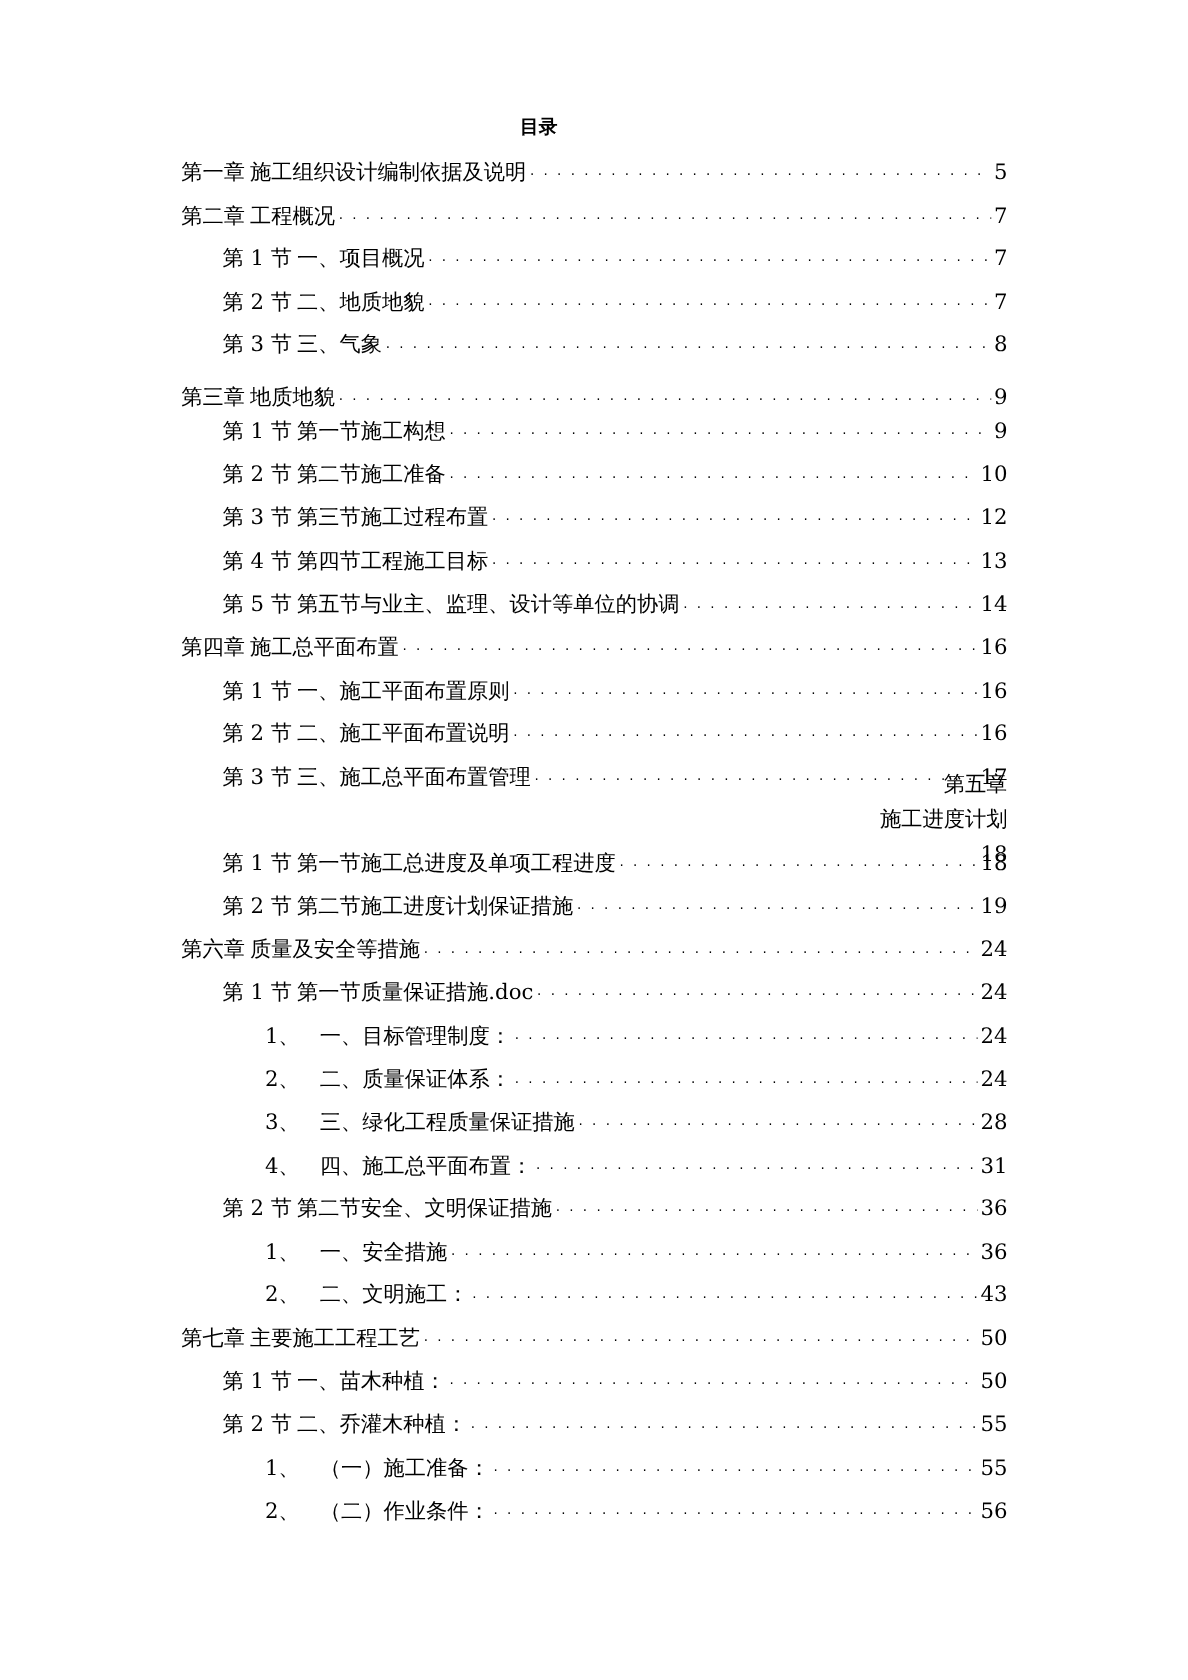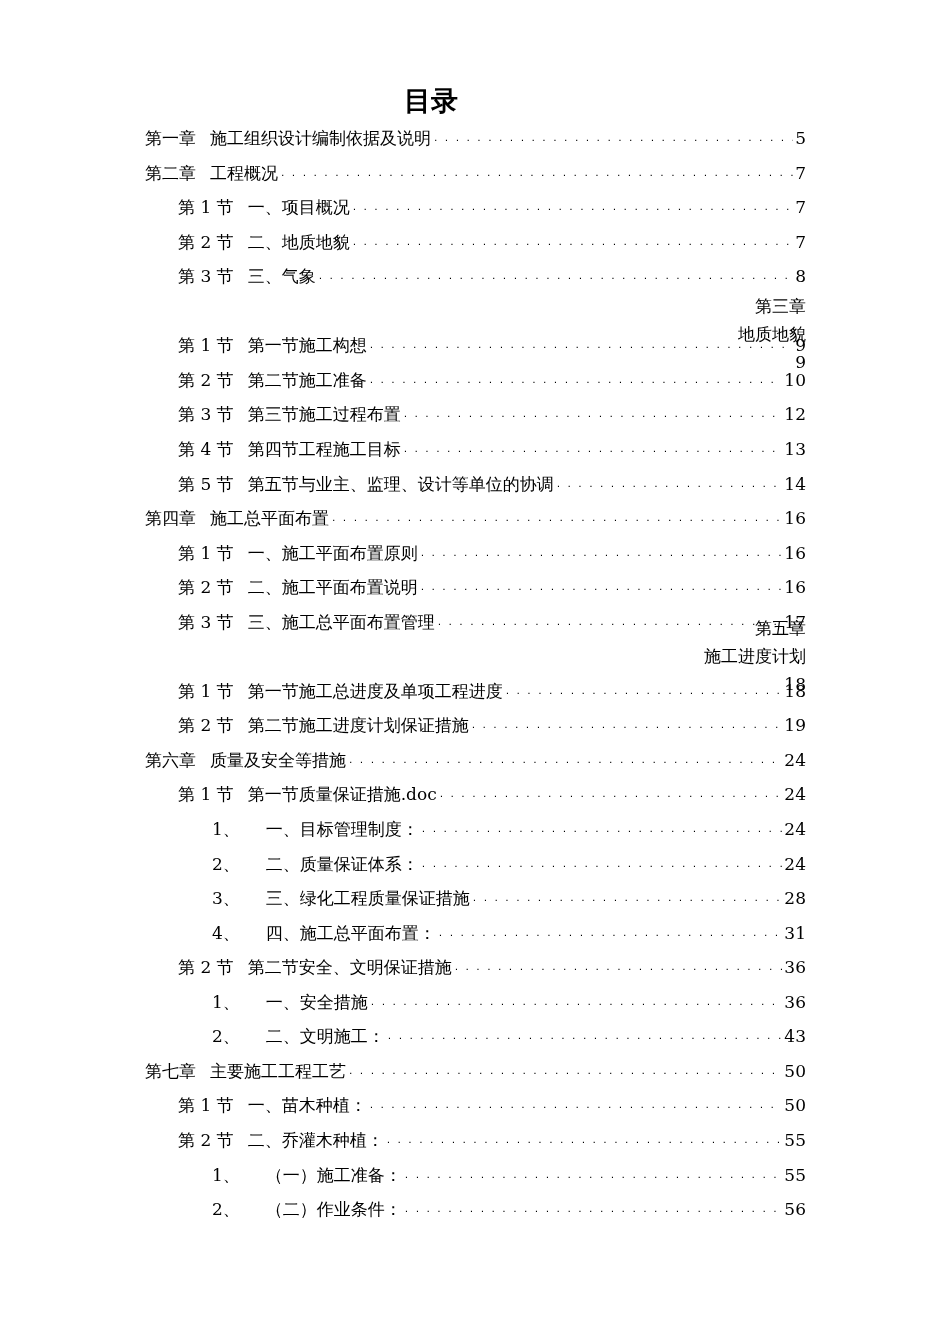--- a/index.html
+++ b/index.html
@@ -1,29 +1,29 @@
 <!DOCTYPE html>
 <html><head>
 <meta charset="utf-8">
 <style>
   html, body { margin: 0; padding: 0; background: #ffffff; }
   body { width: 950px; height: 1344px; position: relative; overflow: hidden;
          font-family: "DejaVu Serif", "Liberation Serif", serif; color: #000; }
   .title { position: absolute; top: 86px; left: 0; width: 862px; text-align: center;
            font-family: "DejaVu Sans", "Liberation Sans", sans-serif;
-           font-weight: bold; font-size: 27px; line-height: 30px; }
+           font-weight: bold; font-size: 15px; line-height: 30px; }
   .toc { position: absolute; top: 124px; left: 0; width: 950px; }
   .row { position: absolute; height: 28px; display: flex; align-items: flex-end;
          font-size: 17px; line-height: 28px; white-space: nowrap; right: 144px; }
   .row.l1 { left: 145px; }
   .row.l2 { left: 178px; }
   .row.l3 { left: 212px; }
   .num { display: inline-block; }
   .num.l3n { margin-right: 12px; }
-  .lbl { display: inline-block; margin-left: 14px; }
+  .lbl { display: inline-block; margin-left: 4px; }
   .dots { flex: 1; overflow: hidden; margin: 0 2px; height: 28px; position: relative; }
   .dots::after { content: ". . . . . . . . . . . . . . . . . . . . . . . . . . . . . . . . . . . . . . . . . . . . . . . . . . . . . . . . . . . . . . . . . . . . . . . . . . . . . . . . . . . . . . . . . . . . . . . . . . . . . . . . . . . . . . . . . . . . . . . . . . . . . . . ";
                  position: absolute; left: 0; bottom: 0; white-space: nowrap;
                  font-family: "DejaVu Sans Mono", monospace; font-size: 9px; letter-spacing: 0px; line-height: 28px; }
   .pg { display: inline-block; min-width: 8px; text-align: right; }
 </style>
 </head>
 <body>
 
 <div class="title">目录</div>
@@ -52,21 +52,21 @@
       <span class="lbl">二、地质地貌</span>
       <span class="dots"></span>
       <span class="pg">7</span>
     </div>
     <div class="row l2" style="top: 138.2px;">
       <span class="num">第 3 节</span>
       <span class="lbl">三、气象</span>
       <span class="dots"></span>
       <span class="pg">8</span>
     </div>
-    <div class="row l1" style="top: 168px; flex-direction: column;">
+    <div class="row l1" style="top: 180px;">
       <span class="num">第三章</span>
       <span class="lbl">地质地貌</span>
       <span class="dots"></span>
       <span class="pg">9</span>
     </div>
     <div class="row l2" style="top: 207.3px;">
       <span class="num">第 1 节</span>
       <span class="lbl">第一节施工构想</span>
       <span class="dots"></span>
       <span class="pg">9</span>

